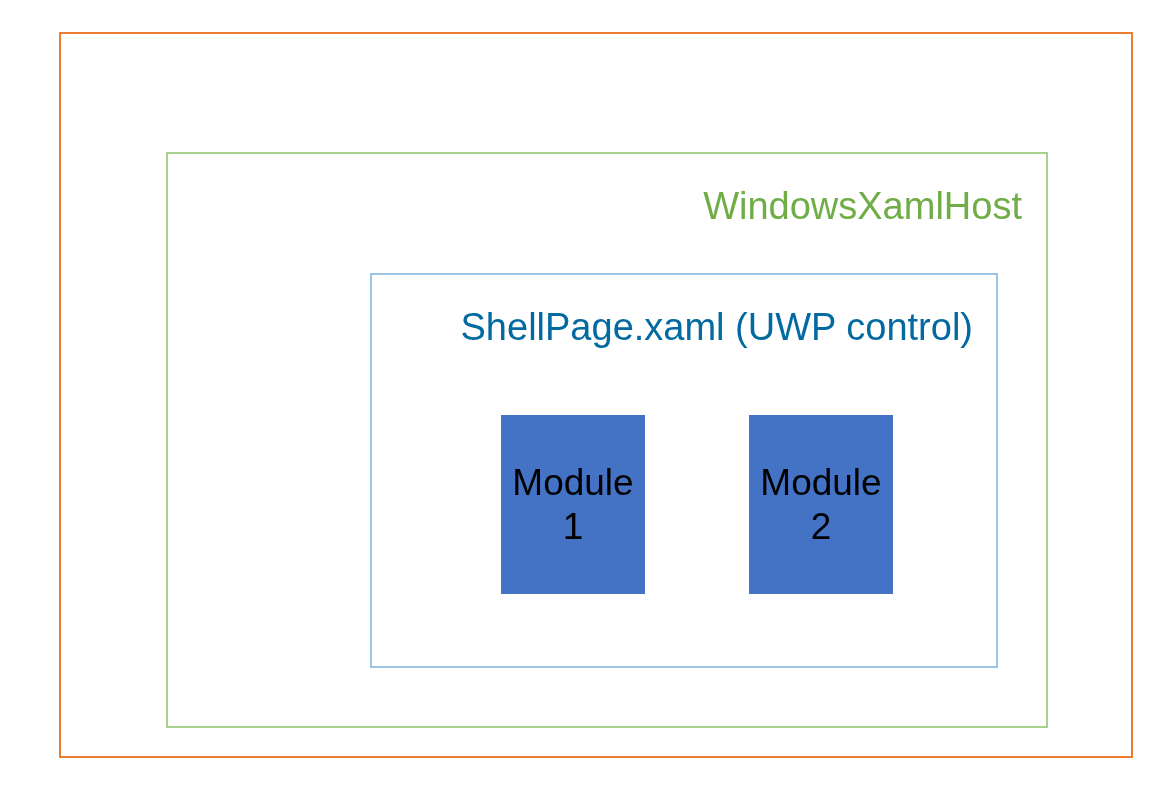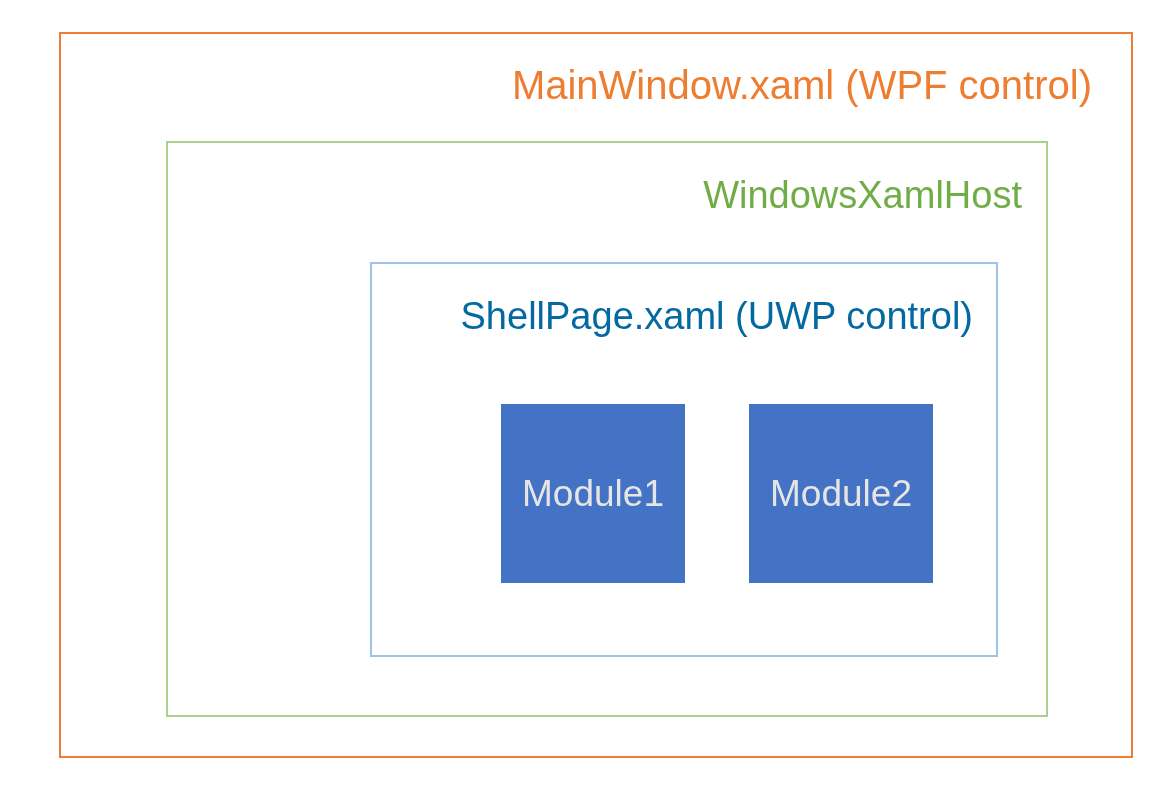--- a/index.html
+++ b/index.html
@@ -29,21 +29,21 @@
     height: 726px;
     border: 2px solid #ED7D31;
     background: #ffffff;
     box-sizing: border-box;
   }
 
   
   .box-host {
     position: absolute;
     left: 105px;     
-    top: 107px;      
+    top: 118px;      
     width: 882px;
     height: 576px;
     border: 2px solid #A9D18E;
     background: #ffffff;
     box-sizing: border-box;
   }
 
   
   .box-shell {
     position: absolute;
@@ -78,44 +78,44 @@
   .label-shell {
     right: 23px;
     top: 33px;
     font-size: 38px;
     color: #0369a1;
   }
 
   
   .module {
     position: absolute;
-    width: 184px;
+    width: 144px;
     height: 179px;
     background: #4472C4;
     display: flex;
+    flex-direction: column;
     align-items: center;
     justify-content: center;
-    color: #e5e5e5;
+    color: #000000;
     font-size: 37px;
     line-height: 1.18;
     box-sizing: border-box;
   }
   .module-1 { left: 129px; top: 140px; }  
   .module-2 { left: 377px; top: 140px; }  
   .module-name,
   .module-index { display: block; }
 </style>
 </head>
 <body>
 
 <div id="canvas">
 
   <div class="box-outer">
 
-    <div class="label label-wpf">MainWindow.xaml (WPF control)</div>
 
     <div class="box-host">
 
       <div class="label label-host">WindowsXamlHost</div>
 
       <div class="box-shell">
 
         <div class="label label-shell">ShellPage.xaml (UWP control)</div>
 
         <div class="module module-1">

